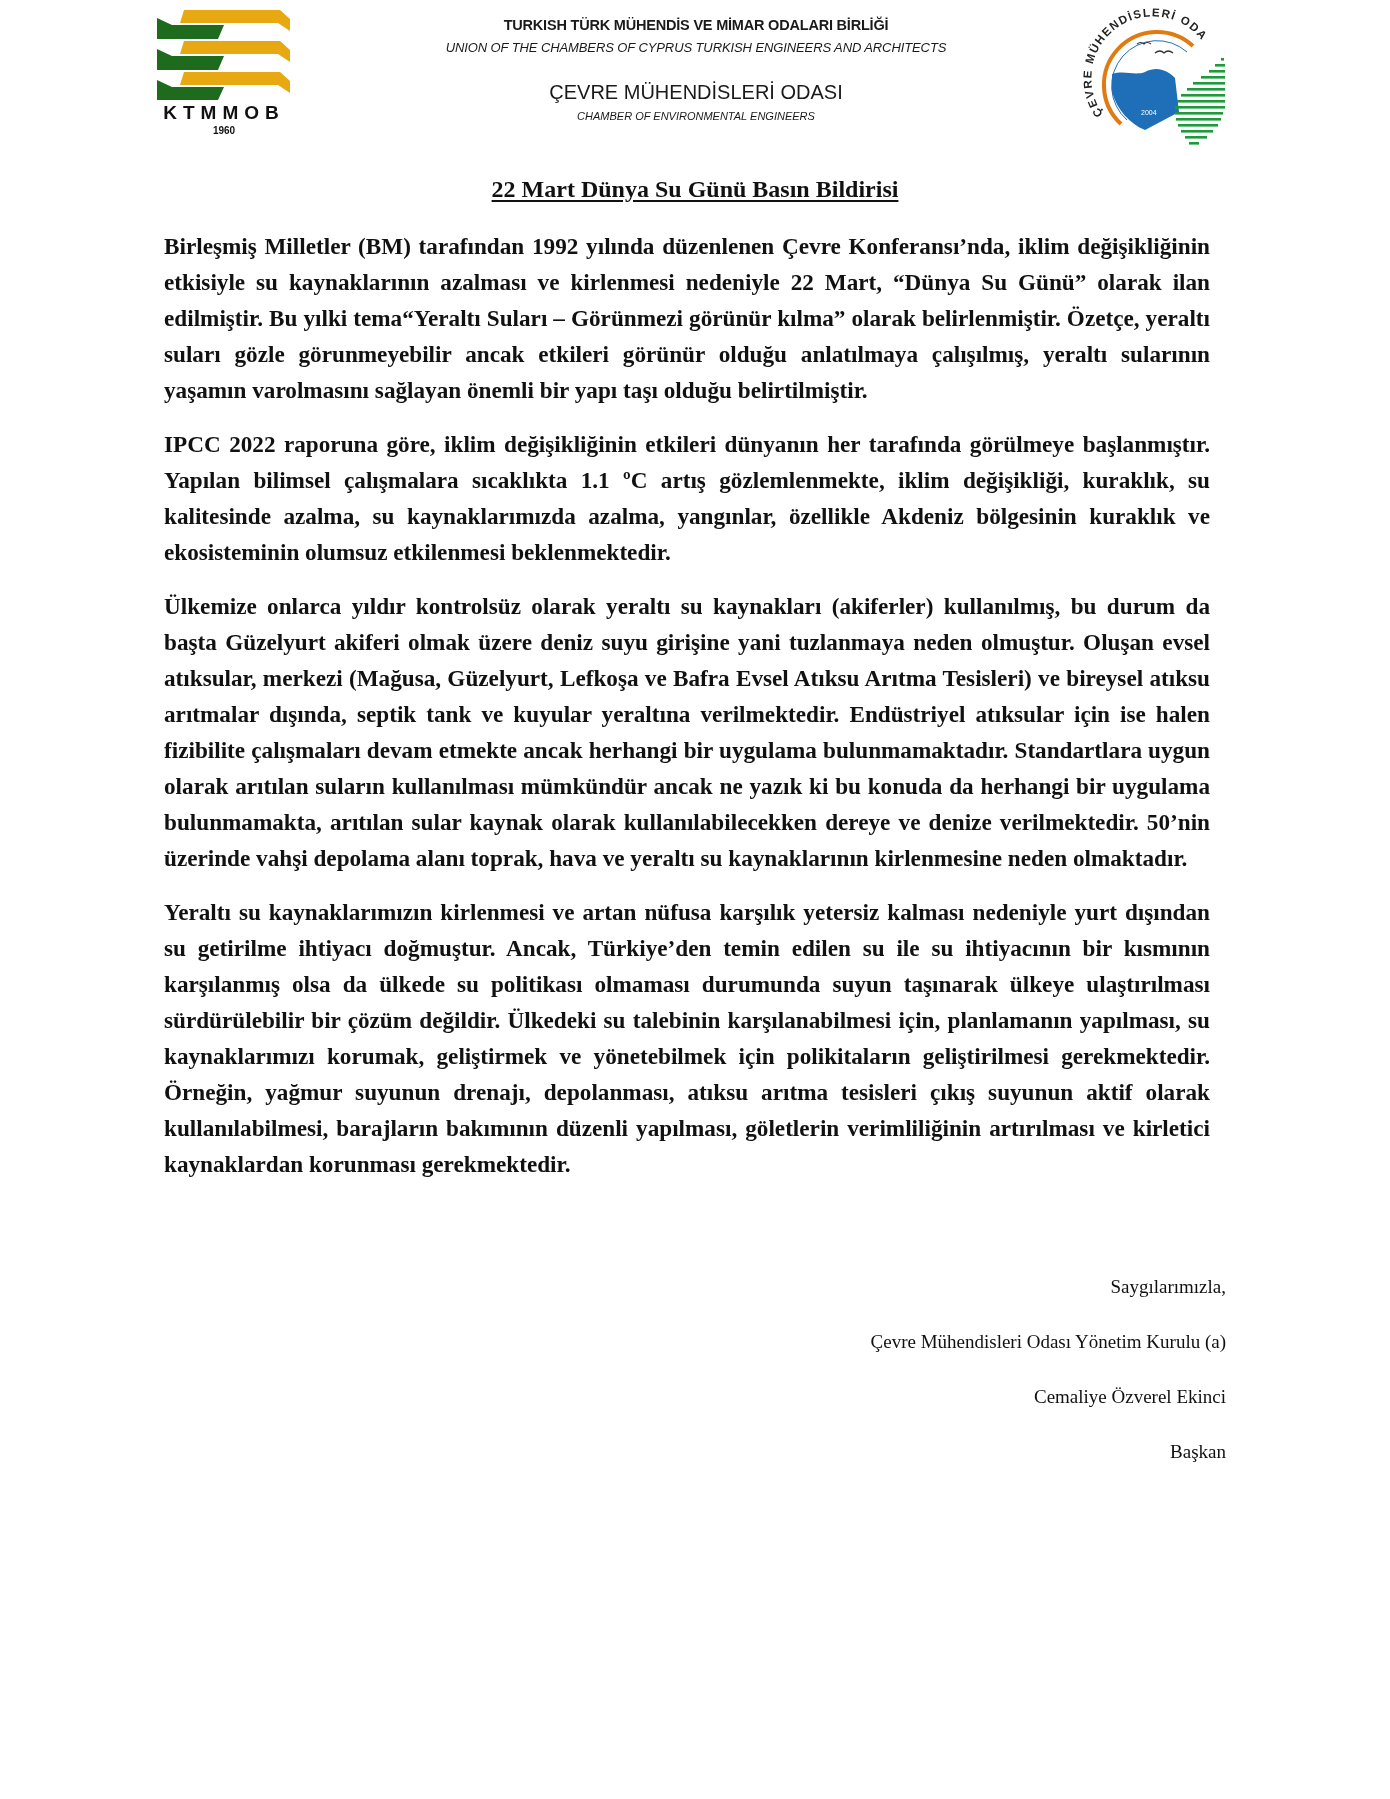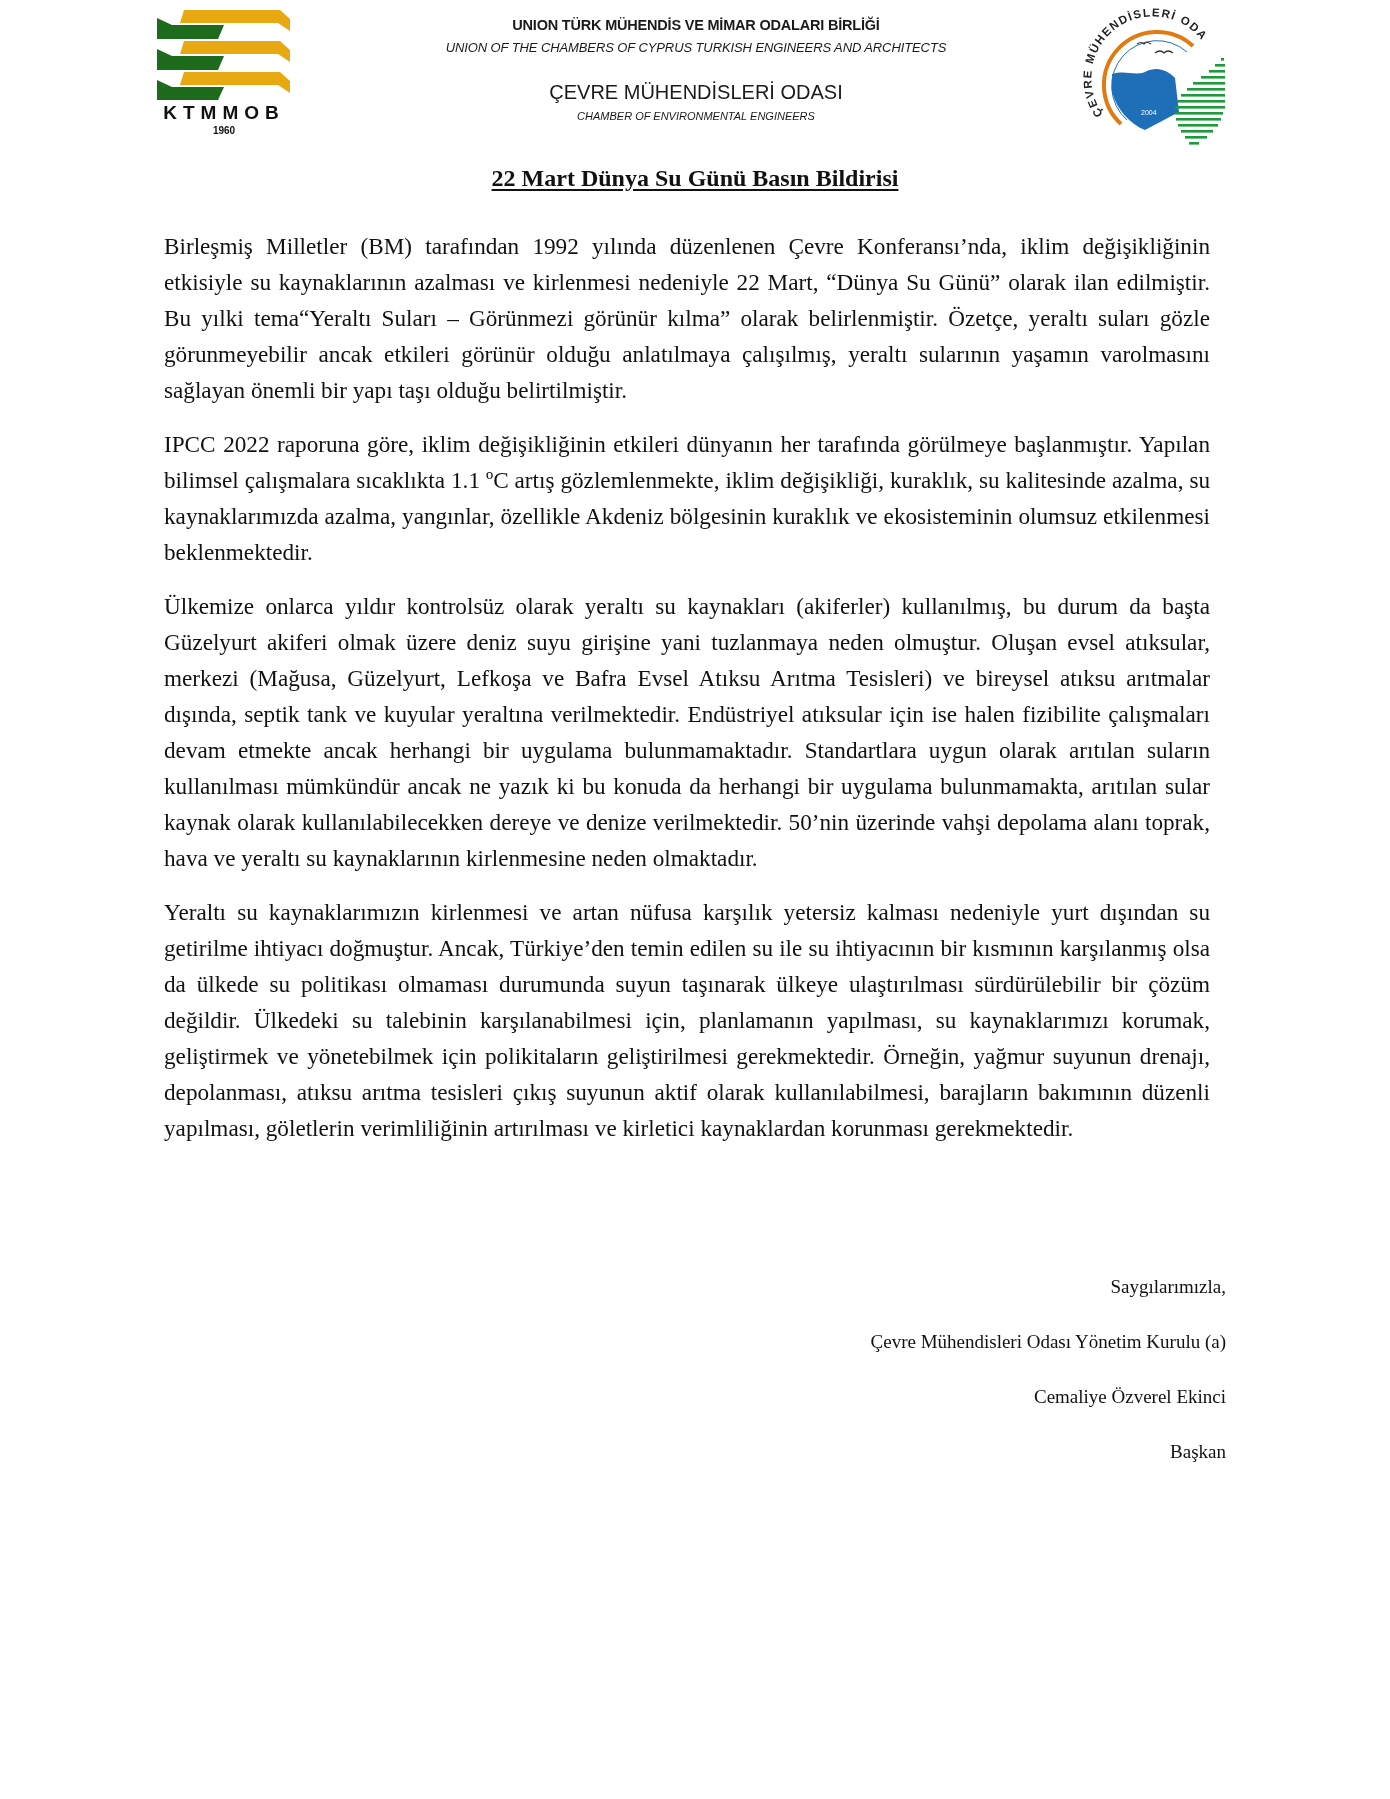--- a/index.html
+++ b/index.html
@@ -4,23 +4,23 @@
 <style>
   html, body { margin:0; padding:0; background:#ffffff; }
   body { width:1390px; height:1799px; position:relative; overflow:hidden; font-family:"Liberation Serif", serif; color:#111; }
   .logo-left { position:absolute; left:154px; top:5px; width:140px; height:130px; }
   .logo-right { position:absolute; left:1075px; top:2px; width:155px; height:145px; }
   .hdr { position:absolute; left:390px; width:612px; text-align:center; font-family:"Liberation Sans", sans-serif; color:#1a1a1a; }
   .hdr-1 { top:17px; font-size:14.5px; font-weight:bold; letter-spacing:-0.2px; }
   .hdr-2 { top:40px; font-size:13px; font-style:italic; letter-spacing:-0.1px; }
   .hdr-3 { top:81px; font-size:20px; }
   .hdr-4 { top:110px; font-size:11px; font-style:italic; }
-  .title { position:absolute; top:165px; left:0; width:1390px; text-align:center; font-weight:bold; font-size:24px; text-decoration:underline; text-underline-offset:3px; }
+  .title { position:absolute; top:176px; left:0; width:1390px; text-align:center; font-weight:bold; font-size:24px; text-decoration:underline; text-underline-offset:3px; }
   .body { position:absolute; left:164px; top:228px; width:1062px; }
-  .para { font-size:23.2px; line-height:36px; text-align:justify; margin:0 16px 18px 0; }
+  .para { font-size:23.2px; line-height:36px; text-align:justify; margin:0 16px 18px 0;font-weight:bold; }
   .sig { position:absolute; right:164px; text-align:right; font-size:19px; }
   .sig-1 { top:1276px; }
   .sig-2 { top:1331px;text-align:center; }
   .sig-3 { top:1386px; }
   .sig-4 { top:1441px; }
 </style>
 </head>
 <body>
 
 <div class="logo-left">
@@ -32,21 +32,21 @@
       <path d="M30 36 L126 36 L136 45 L136 57 L124 49 L26 49 Z" fill="#e8a812"></path>
       <path d="M3 44 L18 51 L70 51 L64 65 L3 65 Z" fill="#1e6b1e"></path>
       <path d="M30 67 L126 67 L136 76 L136 88 L124 80 L26 80 Z" fill="#e8a812"></path>
       <path d="M3 75 L18 82 L70 82 L64 95 L3 95 Z" fill="#1e6b1e"></path>
     </g>
     <text x="70" y="114" text-anchor="middle" font-family="Liberation Sans, sans-serif" font-weight="bold" font-size="19" letter-spacing="6" fill="#111">KTMMOB</text>
     <text x="70" y="129" text-anchor="middle" font-family="Liberation Sans, sans-serif" font-weight="bold" font-size="10" fill="#111">1960</text>
   </svg>
 </div>
 
-<div class="hdr hdr-1">UNION TÜRK MÜHENDİS VE MİMAR ODALARI BİRLİĞİ</div>
+<div class="hdr hdr-1">TURKISH TÜRK MÜHENDİS VE MİMAR ODALARI BİRLİĞİ</div>
 <div class="hdr hdr-2">UNION OF THE CHAMBERS OF CYPRUS TURKISH ENGINEERS AND ARCHITECTS</div>
 <div class="hdr hdr-3">ÇEVRE MÜHENDİSLERİ ODASI</div>
 <div class="hdr hdr-4">CHAMBER OF ENVIRONMENTAL ENGINEERS</div>
 
 <div class="logo-right">
   <svg width="155" height="145" viewBox="0 0 155 145">
     <defs>
       <path id="ringPath" d="M 28 112 A 56 56 0 1 1 128 40"></path>
     </defs>
     <text font-family="Liberation Sans, sans-serif" font-weight="bold" font-size="11.5" fill="#222" letter-spacing="1.5">

